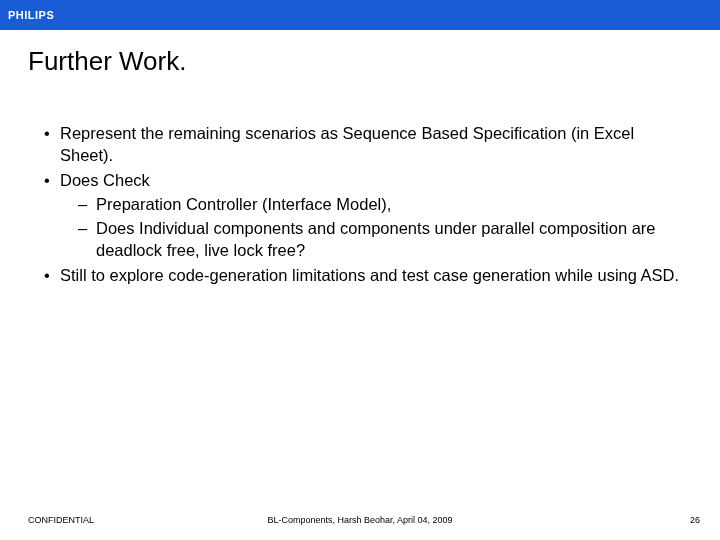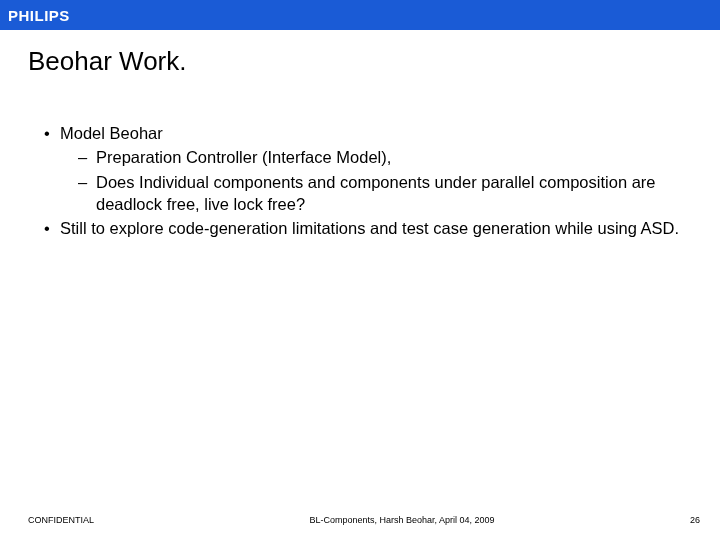--- a/index.html
+++ b/index.html
@@ -19,21 +19,21 @@
       width: 100%;
       height: 30px;
       background: #1a5bd6;
       display: flex;
       align-items: center;
       padding-left: 8px;
     }
     .logo {
       color: #ffffff;
       font-weight: bold;
-      font-size: 15px;
+      font-size: 11px;
       letter-spacing: 0.5px;
       font-family: Arial, sans-serif;
     }
     .title {
       font-size: 26px;
       color: #000000;
       padding: 16px 0 0 28px;
       font-weight: normal;
     }
     .content {
@@ -82,40 +82,42 @@
       color: #000000;
     }
     .footer-left {
       position: absolute;
       left: 28px;
     }
     .footer-center {
       position: absolute;
       left: 50%;
       transform: translateX(-50%);
-      margin-left: 42px;
     }
     .footer-right {
       position: absolute;
       right: 20px;
     }
   </style>
 </head>
 <body>
 
 <div class="header-bar">
   <span class="logo">PHILIPS</span>
 </div>
 
-<h1 class="title">Beohar Work.</h1>
+<h1 class="title">Further Work.</h1>
 
 <div class="content">
   <ul class="bullet-list">
     <li class="bullet-item">
-      <span>Model Beohar</span>
+      <span>Represent the remaining scenarios as Sequence Based Specification (in Excel Sheet).</span>
+    </li>
+    <li class="bullet-item">
+      <span>Does Check</span>
       <ul class="sub-list">
         <li class="sub-item">
           <span>Preparation Controller (Interface Model),</span>
         </li>
         <li class="sub-item">
           <span>Does Individual components and components under parallel composition are deadlock free, live lock free?</span>
         </li>
       </ul>
     </li>
     <li class="bullet-item">

